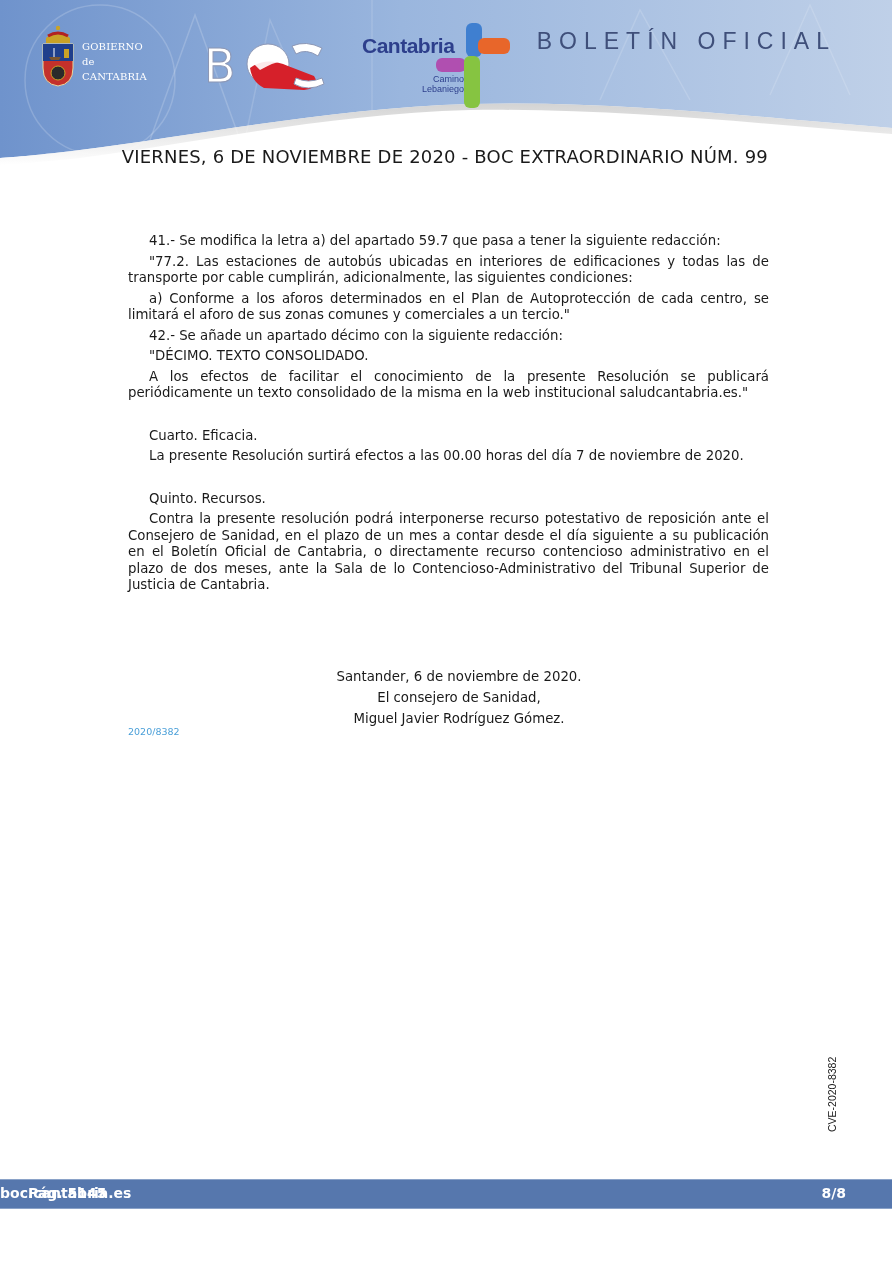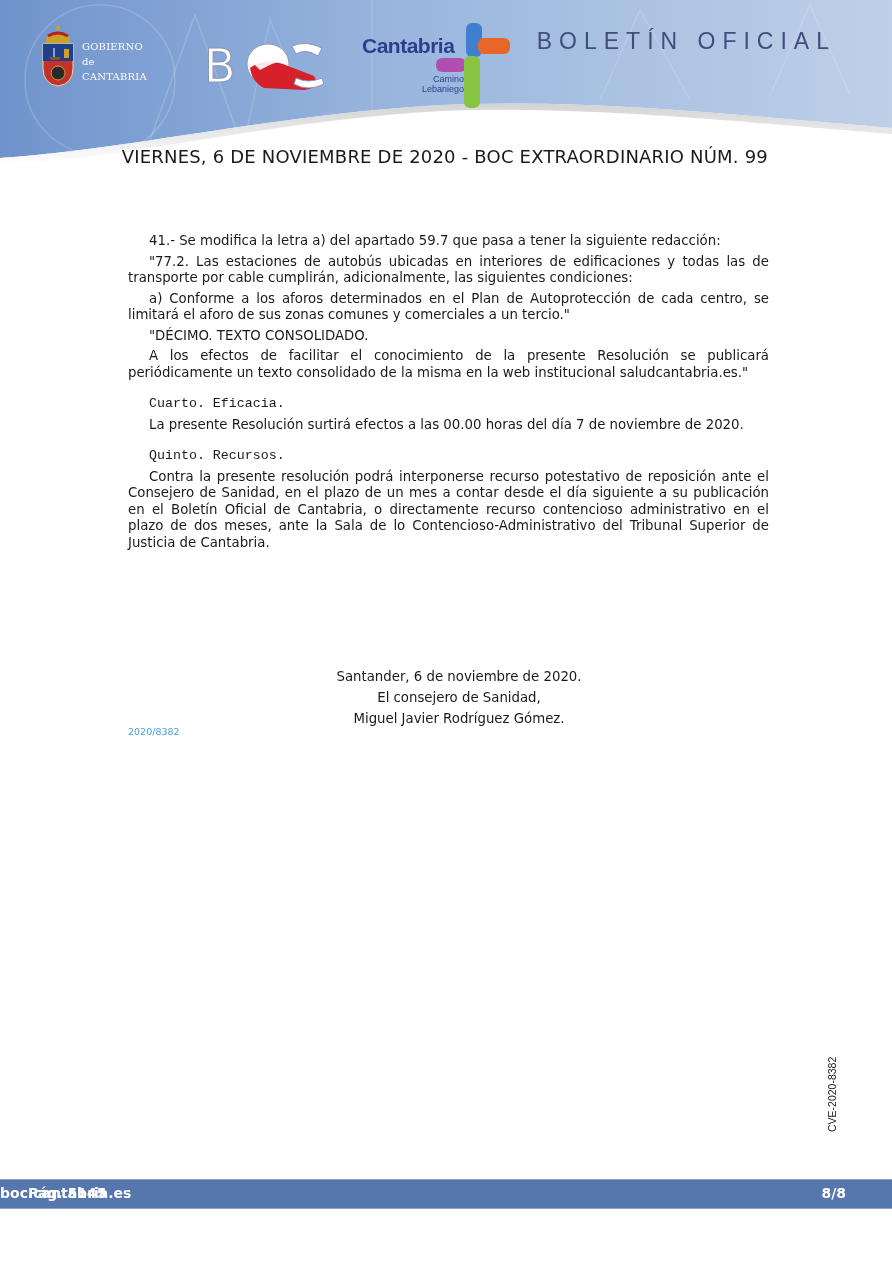--- a/index.html
+++ b/index.html
@@ -43,21 +43,21 @@
   .date-line {
     position:absolute; left:0; width:768px; top:146px; text-align:right;
     font-size:18px; color:#1a1a1a; letter-spacing:0.2px;
   }
   .content {
     position:absolute; left:128px; top:233px; width:641px;
     font-family:"DejaVu Sans", sans-serif; font-size:13.3px; line-height:16.5px;
     color:#1a1a1a;
   }
   .content p { margin:0 0 4px 0; text-align:justify; text-indent:21px; }
-  .content p.gap { margin-top:15px;font-family:Liberation Mono, monospace; }
+  .content p.gap { margin-top:26px; }
   .sign {
     position:absolute; left:128px; width:662px; top:666px;
     text-align:center; font-size:13.3px; line-height:21px; color:#1a1a1a;
   }
   .ref {
     position:absolute; left:128px; top:726px; font-size:9.5px; color:#4a9fd8;
   }
   .cve {
     position:absolute; left:826px; top:1132px;
     transform:rotate(-90deg); transform-origin:0 0;
@@ -147,20 +147,21 @@
     <div>BOLETÍN OFICIAL</div>
   </div>
 </div>
 
 <div class="date-line">VIERNES, 6 DE NOVIEMBRE DE 2020 - BOC EXTRAORDINARIO NÚM. 99</div>
 
 <div class="content">
   <p>41.- Se modifica la letra a) del apartado 59.7 que pasa a tener la siguiente redacción:</p>
   <p>"77.2. Las estaciones de autobús ubicadas en interiores de edificaciones y todas las de transporte por cable cumplirán, adicionalmente, las siguientes condiciones:</p>
   <p>a) Conforme a los aforos determinados en el Plan de Autoprotección de cada centro, se limitará el aforo de sus zonas comunes y comerciales a un tercio."</p>
+  <p>42.- Se añade un apartado décimo con la siguiente redacción:</p>
   <p>"DÉCIMO. TEXTO CONSOLIDADO.</p>
   <p>A los efectos de facilitar el conocimiento de la presente Resolución se publicará periódicamente un texto consolidado de la misma en la web institucional saludcantabria.es."</p>
   <p class="gap">Cuarto. Eficacia.</p>
   <p>La presente Resolución surtirá efectos a las 00.00 horas del día 7 de noviembre de 2020.</p>
   <p class="gap">Quinto. Recursos.</p>
   <p>Contra la presente resolución podrá interponerse recurso potestativo de reposición ante el Consejero de Sanidad, en el plazo de un mes a contar desde el día siguiente a su publicación en el Boletín Oficial de Cantabria, o directamente recurso contencioso administrativo en el plazo de dos meses, ante la Sala de lo Contencioso-Administrativo del Tribunal Superior de Justicia de Cantabria.</p>
 </div>
 
 <div class="sign">
   <div>Santander, 6 de noviembre de 2020.</div>

